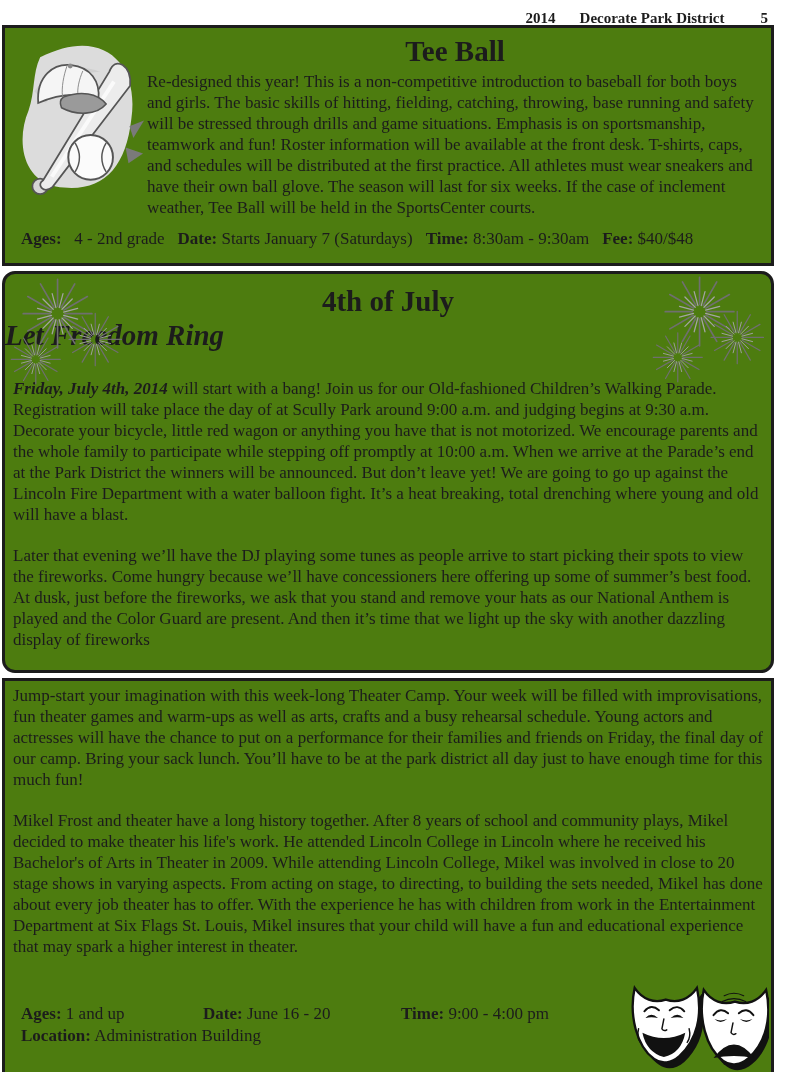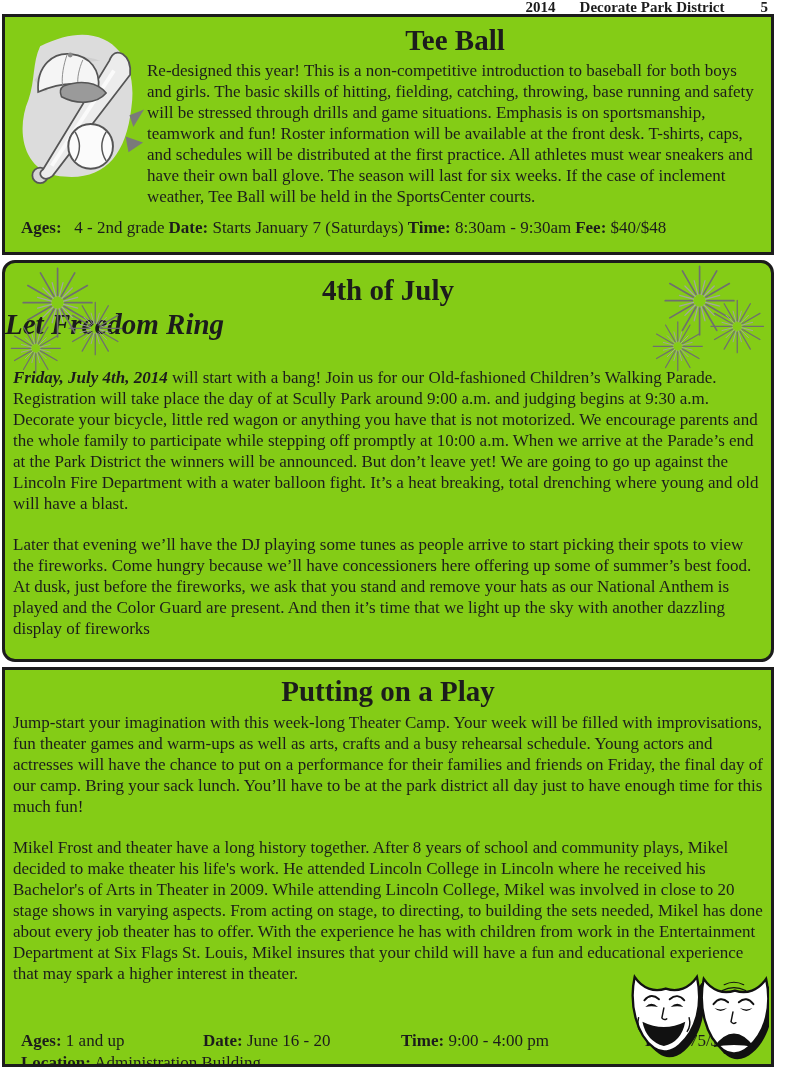--- a/index.html
+++ b/index.html
@@ -1,38 +1,38 @@
 <!DOCTYPE html>
 <html><head>
 <meta charset="utf-8">
 <style>
   * { margin:0; padding:0; box-sizing:border-box; }
   html,body { background:#fff; }
   body { width:800px; height:1072px; overflow:hidden;
          font-family:"Liberation Serif", serif; color:#1c1c1c; }
-  .page { width:776px; height:1072px; padding:0 2px; position:relative; }
+  .page { width:776px; height:1072px; padding:11px 2px; position:relative; }
 
   .hdr { height:14px; display:flex; justify-content:flex-end; align-items:flex-start;
          gap:24px; padding-right:6px; font-weight:bold; font-size:15px; line-height:14px; }
   .hdr .pg { margin-left:12px; }
 
-  .box { border:3px solid #1c1c1c; position:relative; overflow:hidden; background:#84cc16; }
+  .box { border:3px solid #1c1c1c; position:relative; overflow:hidden; background:#4d7c0f; }
   .box1 { height:241px; margin-bottom:5px; }
   .box2 { height:402px; margin-bottom:5px;border-radius:13px; }
   .box3 { height:400px; }
 
   .sec-title { text-align:center; font-weight:bold; font-size:29px; line-height:34px; }
   .sec-subtitle { text-align:left; font-weight:bold; font-style:italic; font-size:29px; line-height:34px; }
   p.body { font-size:17px; line-height:21px; text-align:left; }
 
   
   .tb-clip { position:absolute; left:6px; top:4px; width:134px; height:172px; }
   .tb-title { margin:6px 6px 0 140px; }
   .tb-body { margin:3px 8px 0 142px; }
-  .info-line { display:flex; gap:4px; padding-left:16px; margin-top:10px;
+  .info-line { display:flex; gap:13px; padding-left:16px; margin-top:10px;
                font-size:17px; line-height:21px; white-space:nowrap; }
   .pair b { font-weight:bold; }
 
   
   .fw { position:absolute; width:116px; height:114px; }
   .fw.left { left:4px; top:4px; }
   .fw.right { right:4px; top:2px; }
   .jy-title { margin-top:10px; }
   .jy-p1 { margin:26px 8px 0 8px; line-height:21.5px; }
   .jy-p2 { margin:20px 8px 0 8px; line-height:21.5px; }
@@ -110,21 +110,20 @@
           <use href="#fw-trio"></use>
         </svg>
     </span>
     <h2 class="sec-title jy-title">4th of July</h2>
     <h3 class="sec-subtitle">Let Freedom Ring</h3>
     <p class="body jy-p1"><strong><em>Friday, July 4th, 2014</em></strong><span> will start with a bang!  Join us for our Old-fashioned Children’s Walking Parade. Registration will take place the day of at Scully Park around 9:00 a.m. and judging begins at 9:30 a.m. Decorate your bicycle, little red wagon or anything you have that is not motorized.  We encourage parents and the whole family to participate while stepping off promptly at 10:00 a.m.  When we arrive at the Parade’s end at the Park District the winners will be announced.  But don’t leave yet!  We are going to go up against the Lincoln Fire Department with a water balloon fight.  It’s a heat breaking, total drenching where young and old will have a blast.</span></p>
     <p class="body jy-p2">Later that evening we’ll have the DJ playing some tunes as people arrive to start picking their spots to view the fireworks. Come hungry because we’ll have concessioners here offering up some of summer’s best food.  At dusk, just before the fireworks, we ask that you stand and remove your hats as our National Anthem is played and the Color Guard are present. And then it’s time that we light up the sky with another dazzling display of fireworks</p>
   </section>
 
   <section class="box box3">
-    <h2 class="sec-title pl-title">Putting on a Play</h2>
     <p class="body pl-p1">Jump-start your imagination with this week-long Theater Camp. Your week will be filled with improvisations, fun theater games and warm-ups as well as arts, crafts and a busy rehearsal schedule. Young actors and actresses will have the chance to put on a performance for their families and friends on Friday, the final day of our camp. Bring your sack lunch. You’ll have to be at the park district all day just to have enough time for this much fun!</p>
     <p class="body pl-p2">Mikel Frost and theater have a long history together. After 8 years of school and community plays, Mikel decided to make theater his life's work. He attended Lincoln College in Lincoln where he received his Bachelor's of Arts in Theater in 2009. While attending Lincoln College, Mikel was involved in close to 20 stage shows in varying aspects. From acting on stage, to directing, to building the sets needed, Mikel has done about every job theater has to offer. With the experience he has with children from work in the Entertainment Department at Six Flags St. Louis, Mikel insures that your child will have a fun and educational experience that may spark a higher interest in theater.</p>
     <div class="info-line pl-info">
       <span class="pair w1"><b>Ages:</b> <span>1 and up</span></span>
       <span class="pair w2"><b>Date:</b> <span>June 16 - 20</span></span>
       <span class="pair w3"><b>Time:</b> <span>9:00 - 4:00 pm</span></span>
       <span class="pair"><b>Fee:</b> <span>$75/$86</span></span>
     </div>
     <div class="pl-loc"><b>Location:</b> <span>Administration Building</span></div>
     <span class="masks">

